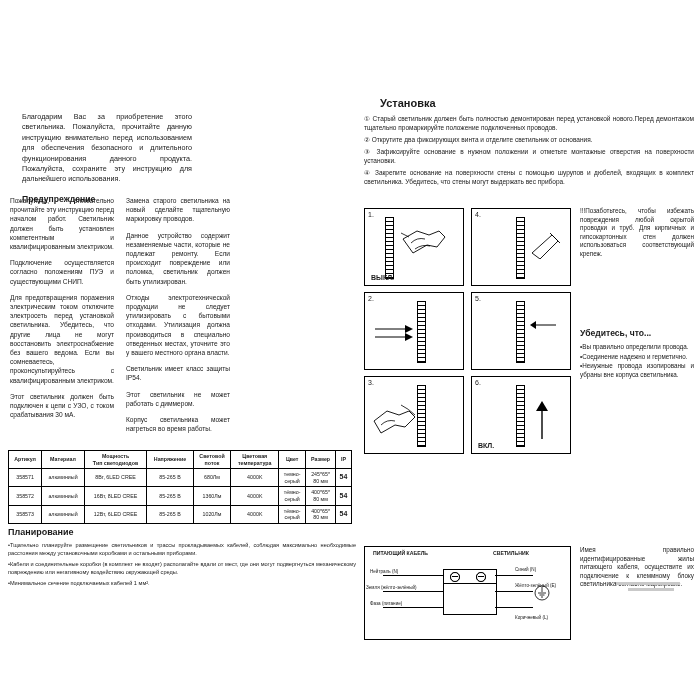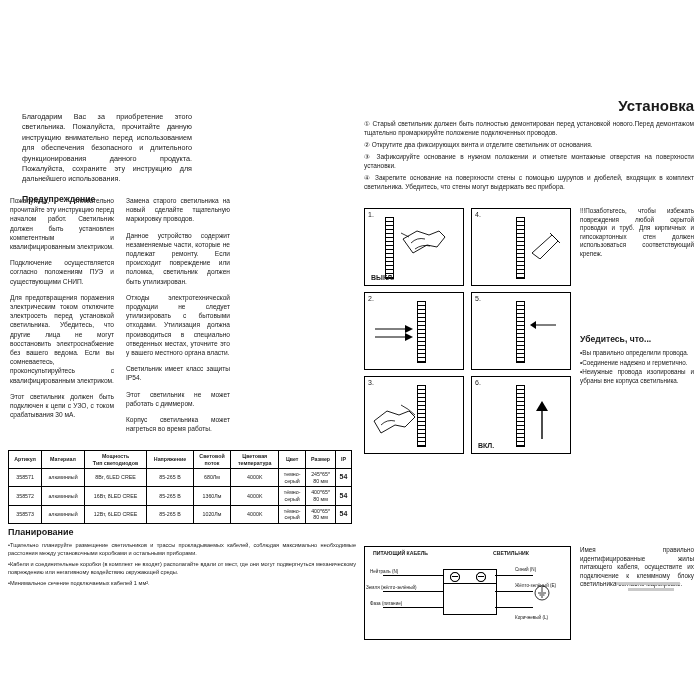--- a/index.html
+++ b/index.html
@@ -35,21 +35,21 @@
   #spec-table th{font-weight:bold;}
   #spec-table td.ipcell{font-weight:bold;font-size:7px;}
 
   
   #planning{position:absolute;left:8px;top:527px;width:348px;}
   #plan-title{font-weight:bold;font-size:9px;margin:0 0 5px 0;}
   #plan-list p{font-size:5.6px;line-height:7.6px;margin:0 0 4px 0;text-align:justify;}
 
   
   #install{position:absolute;left:364px;top:97px;width:330px;}
-  #install-title{font-weight:bold;font-size:15px;margin:0 0 5px 16px;text-align:right;}
+  #install-title{font-weight:bold;font-size:11px;margin:0 0 5px 16px;}
   #install-steps p{font-size:6.5px;line-height:9px;margin:0 0 3px 0;text-align:justify;}
 
   
   #steps-grid{position:absolute;left:364px;top:208px;width:205px;height:245px;}
   .step-box{
     position:absolute;width:98px;height:76px;border:1px solid #000;background:#fff;
   }
   .step-box .num{position:absolute;left:3px;top:2px;font-size:7px;font-weight:normal;}
   .step-box .lbl{position:absolute;left:6px;bottom:4px;font-size:7px;font-weight:bold;}
   .sb-1{left:0;top:0;}
@@ -62,21 +62,21 @@
   
   .rail{position:absolute;width:7px;background:#fff;border:1px solid #000;}
   .rail::before{
     content:"";position:absolute;left:0;top:0;right:0;bottom:0;
     background:repeating-linear-gradient(0deg,#000 0 1.4px,#fff 1.4px 4px);
   }
 
   
   #note-caution{position:absolute;left:580px;top:207px;width:114px;font-size:6.3px;line-height:8.6px;text-align:justify;}
   #ensure{position:absolute;left:580px;top:320px;width:114px;}
-  #ensure-title{font-weight:bold;font-size:8.6px;margin:14px 0 5px 0;}
+  #ensure-title{font-weight:bold;font-size:8.6px;margin:8px 0 5px 0;}
   #ensure-list p{font-size:6.3px;line-height:8.6px;margin:0 0 1px 0;text-align:justify;}
 
   
   #wiring{position:absolute;left:364px;top:546px;width:205px;height:92px;border:1px solid #000;}
   #wiring .wire-hdr{position:absolute;top:3px;font-size:5.2px;font-weight:bold;}
   #wiring .hdr-left{left:8px;}
   #wiring .hdr-right{left:128px;}
   .term-block{position:absolute;left:78px;top:22px;width:52px;height:44px;border:1px solid #000;background:#fff;}
   .term-row{position:absolute;left:0;width:52px;height:13px;border-bottom:1px solid #000;}
   .term-row:last-child{border-bottom:none;}

